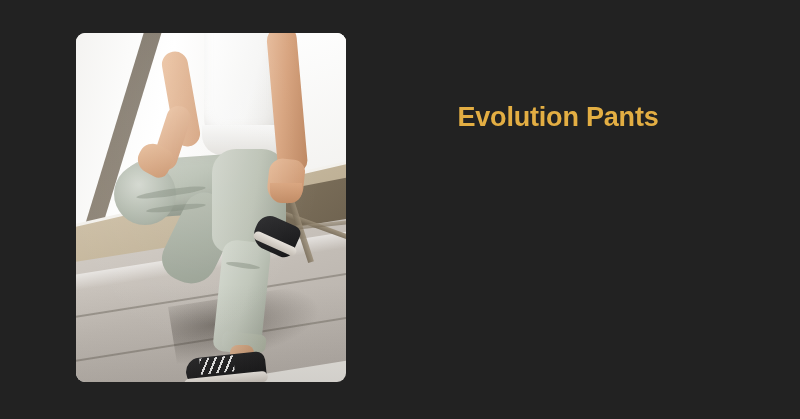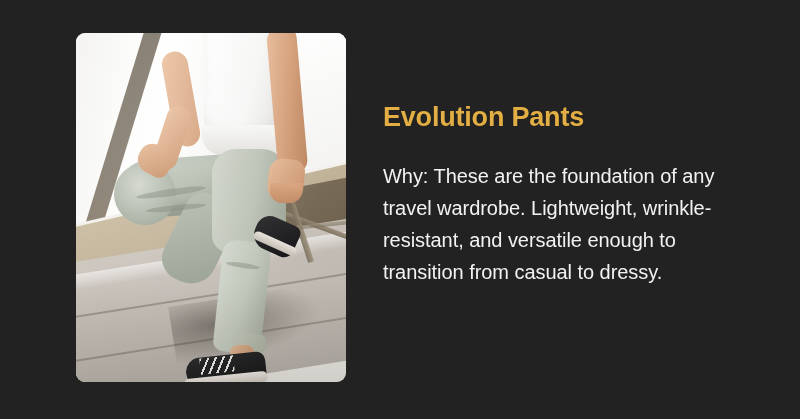--- a/index.html
+++ b/index.html
@@ -430,20 +430,21 @@
       linear-gradient(180deg, rgba(0,0,0,0) 72%, rgba(40,34,28,.12) 100%);
     pointer-events: none;
   }
 
   
   .content {
     position: absolute;
     left: 383px;
     top: 100px;
     width: 350px;
+    text-align: center;
   }
 
   .heading {
     margin: 0;
     font-size: 27px;
     line-height: 34px;
     font-weight: bold;
     letter-spacing: -0.2px;
     color: #e3ae43;
   }
@@ -518,16 +519,15 @@
         <div class="shoe-laces"></div>
         <div class="shoe-front-sole"></div>
       </div>
 
       <div class="photo-grade"></div>
     </div>
   </div>
 
   <div class="content">
     <h1 class="heading">Evolution Pants</h1>
-    <p class="body-copy">Why: These are the foundation of any travel wardrobe. Lightweight, wrinkle-resistant, and versatile enough to transition from casual to dressy.</p>
   </div>
 
 </div>
 
 </body></html>

